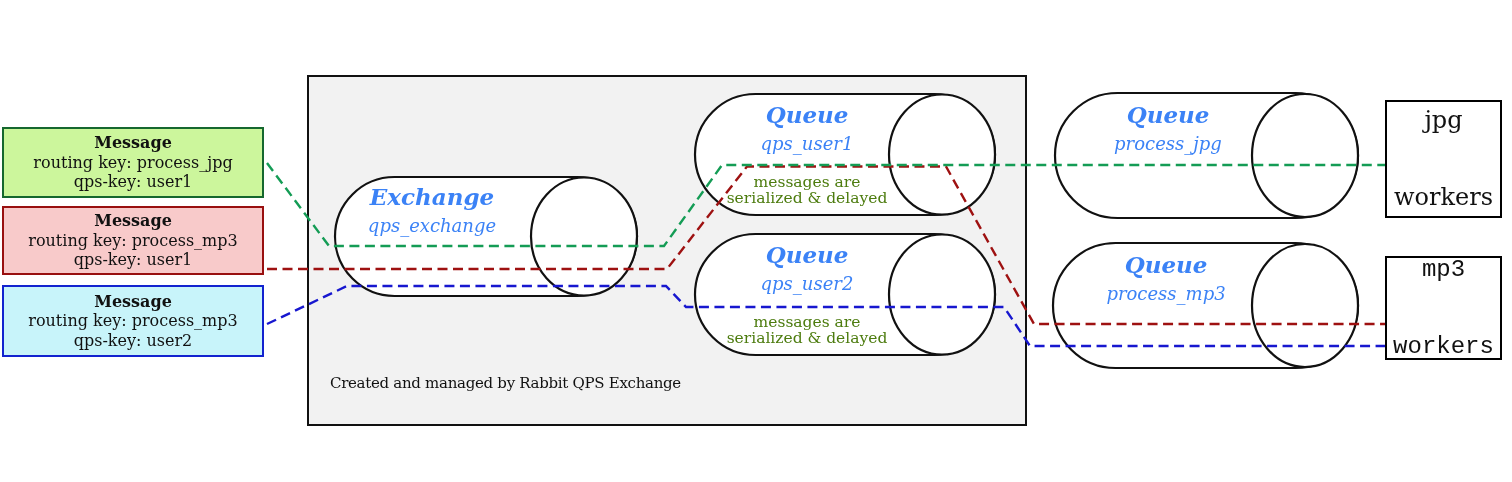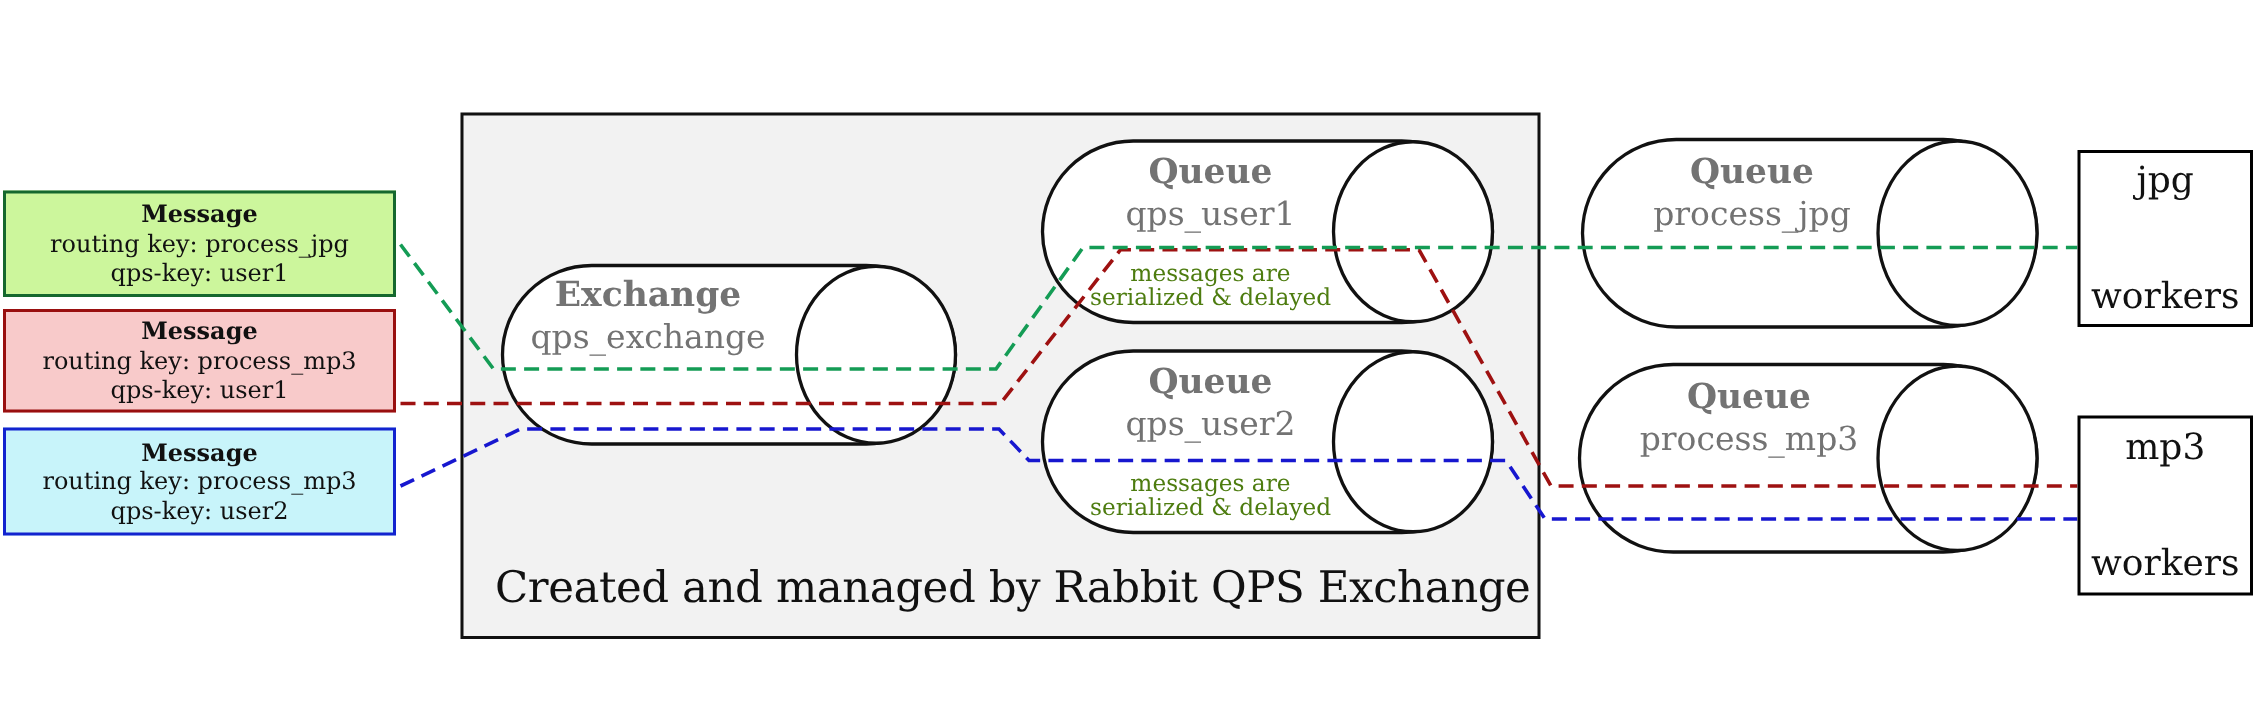--- a/index.html
+++ b/index.html
@@ -38,24 +38,25 @@
     justify-content: center;
   }
   .msg .msg-title { font-weight: bold; font-size: 16px; }
   .msg1 { top: 127px; height: 71px; }
   .msg2 { top: 206px; height: 69px; }
   .msg3 { top: 285px; height: 72px; }
   .cyl-label {
     position: absolute;
     width: 220px;
     text-align: center;
-    color: #737373;
+    color: #3b82f6;
+    font-style: italic;
   }
   .cyl-label .cyl-type { font-weight: bold; font-size: 23px; line-height: 27px; }
-  .cyl-label .cyl-name { font-size: 22px; line-height: 31px; }
+  .cyl-label .cyl-name { font-size: 18px; line-height: 31px; }
   .cyl-note {
     position: absolute;
     width: 220px;
     text-align: center;
     font-size: 15.5px;
     line-height: 15.5px;
     color: #4d7c0f;
   }
   .worker-box {
     position: absolute;
@@ -66,25 +67,25 @@
     display: flex;
     flex-direction: column;
     justify-content: center;
     text-align: center;
     font-size: 24px;
     line-height: 29px;
     color: #111;
     gap: 48px;
   }
   .worker-jpg { top: 100px; height: 118px; }
-  .worker-mp3 { top: 277px; height: 120px; }
+  .worker-mp3 { top: 256px; height: 104px; font-family: Liberation Mono, monospace; }
   .caption {
     position: absolute;
     left: 330px; top: 374px;
-    font-size: 29px;
+    font-size: 15px;
     letter-spacing: -0.3px;
     color: #111;
     white-space: nowrap;
   }
 </style>
 </head>
 <body>
 
 <div class="canvas">
 

